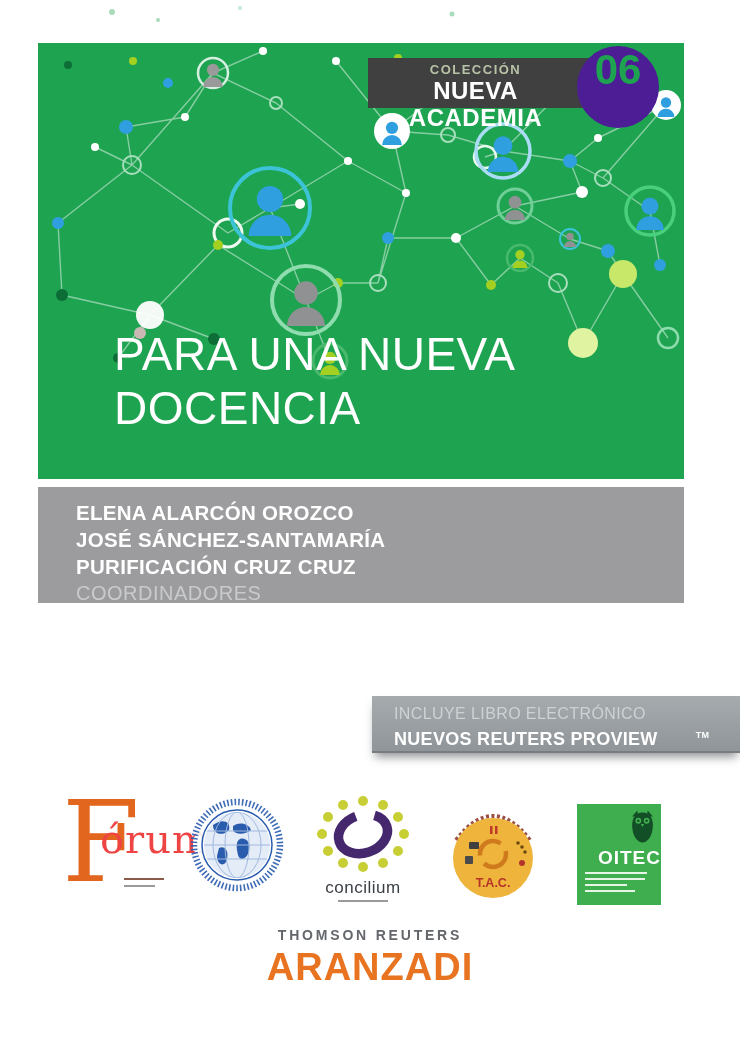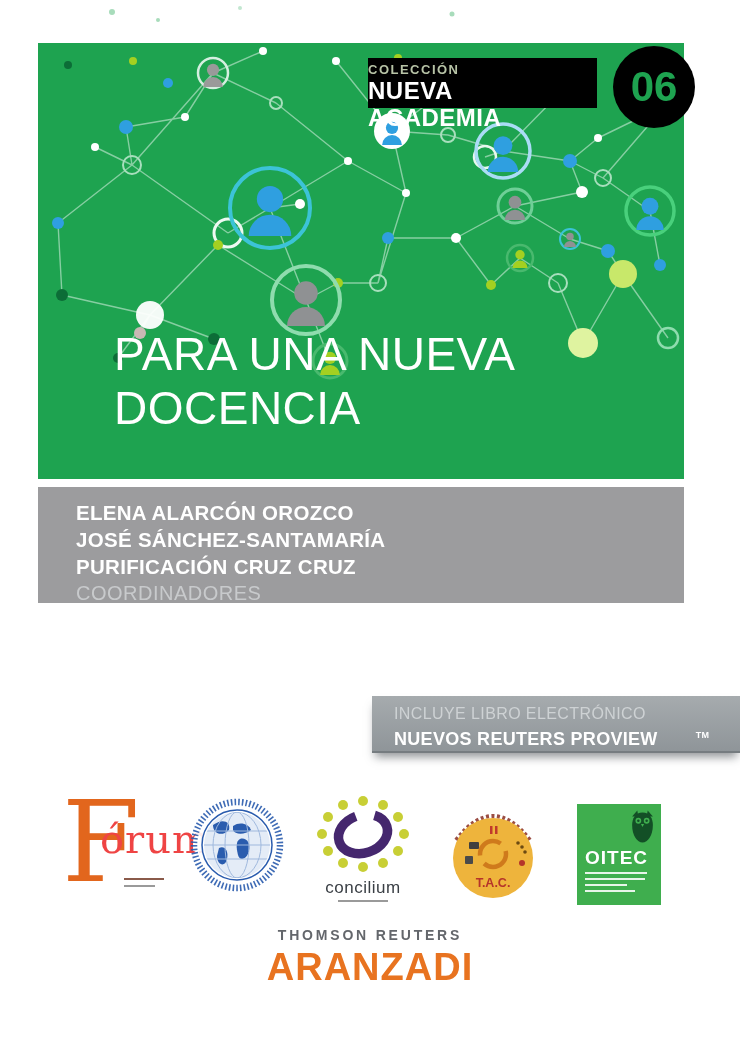--- a/index.html
+++ b/index.html
@@ -10,35 +10,35 @@
   
   .cover-green{
     position:absolute;left:38px;top:43px;width:646px;height:436px;
     background:#1ea350;overflow:hidden;
   }
   .network-svg{position:absolute;left:0;top:0;width:646px;height:436px;}
   .top-specks{position:absolute;left:0;top:0;width:740px;height:43px;}
   
   .collection-bar{
     position:absolute;left:368px;top:58px;width:229px;height:50px;
-    background:#000000;text-align:left;box-sizing:border-box;
+    background:#404040;text-align:center;box-sizing:border-box;
     padding:4px 14px 0 0;z-index:5;
   }
   .collection-label{
     display:block;font-size:13px;font-weight:bold;letter-spacing:1.5px;
     color:#b7c3a6;line-height:15px;
   }
   .collection-name{
     display:block;font-size:24px;font-weight:bold;color:#ffffff;
     line-height:27px;letter-spacing:0.5px;
   }
   .collection-circle{
-    position:absolute;left:613px;top:46px;width:82px;height:82px;
-    border-radius:50%;background:#000000;z-index:6;
-    display:flex;align-items:center;justify-content:center;
+    position:absolute;left:577px;top:46px;width:82px;height:82px;
+    border-radius:50%;background:#4c1d95;z-index:6;
+    display:flex;justify-content:center;
   }
   .collection-number{
     font-size:42px;font-weight:bold;color:#1ea350;letter-spacing:0px;
   }
   
   .book-title{
     position:absolute;left:76px;top:284px;width:560px;z-index:4;
     color:#ffffff;font-size:46px;line-height:54px;font-weight:400;
     letter-spacing:0.5px;
   }
@@ -81,21 +81,21 @@
   }
   .concilium-tag{position:absolute;left:24px;top:106px;width:50px;height:2px;background:#9a9a9a;}
   .logo-tac{left:444px;top:788px;width:98px;height:120px;}
   .logo-oitec{
     left:577px;top:804px;width:84px;height:101px;background:#3fae4e;
     box-sizing:border-box;padding:6px 0 0 8px;
   }
   .oitec-owl{position:absolute;right:5px;top:5px;}
   .oitec-label{
     display:block;margin-top:38px;color:#ffffff;font-weight:bold;
-    font-size:19px;letter-spacing:1px;line-height:20px;
+    font-size:19px;letter-spacing:1px;line-height:20px;text-align:right;
   }
   .oitec-line{height:2.5px;background:rgba(255,255,255,0.88);margin-top:3.5px;}
   .oitec-l1{width:62px;} .oitec-l2{width:60px;} .oitec-l3{width:42px;} .oitec-l4{width:50px;}
   
   .publisher{position:absolute;left:0;top:926px;width:740px;text-align:center;}
   .publisher-brand{
     display:block;color:#63666b;font-weight:bold;font-size:14px;
     letter-spacing:2.8px;line-height:18px;
   }
   .publisher-imprint{

